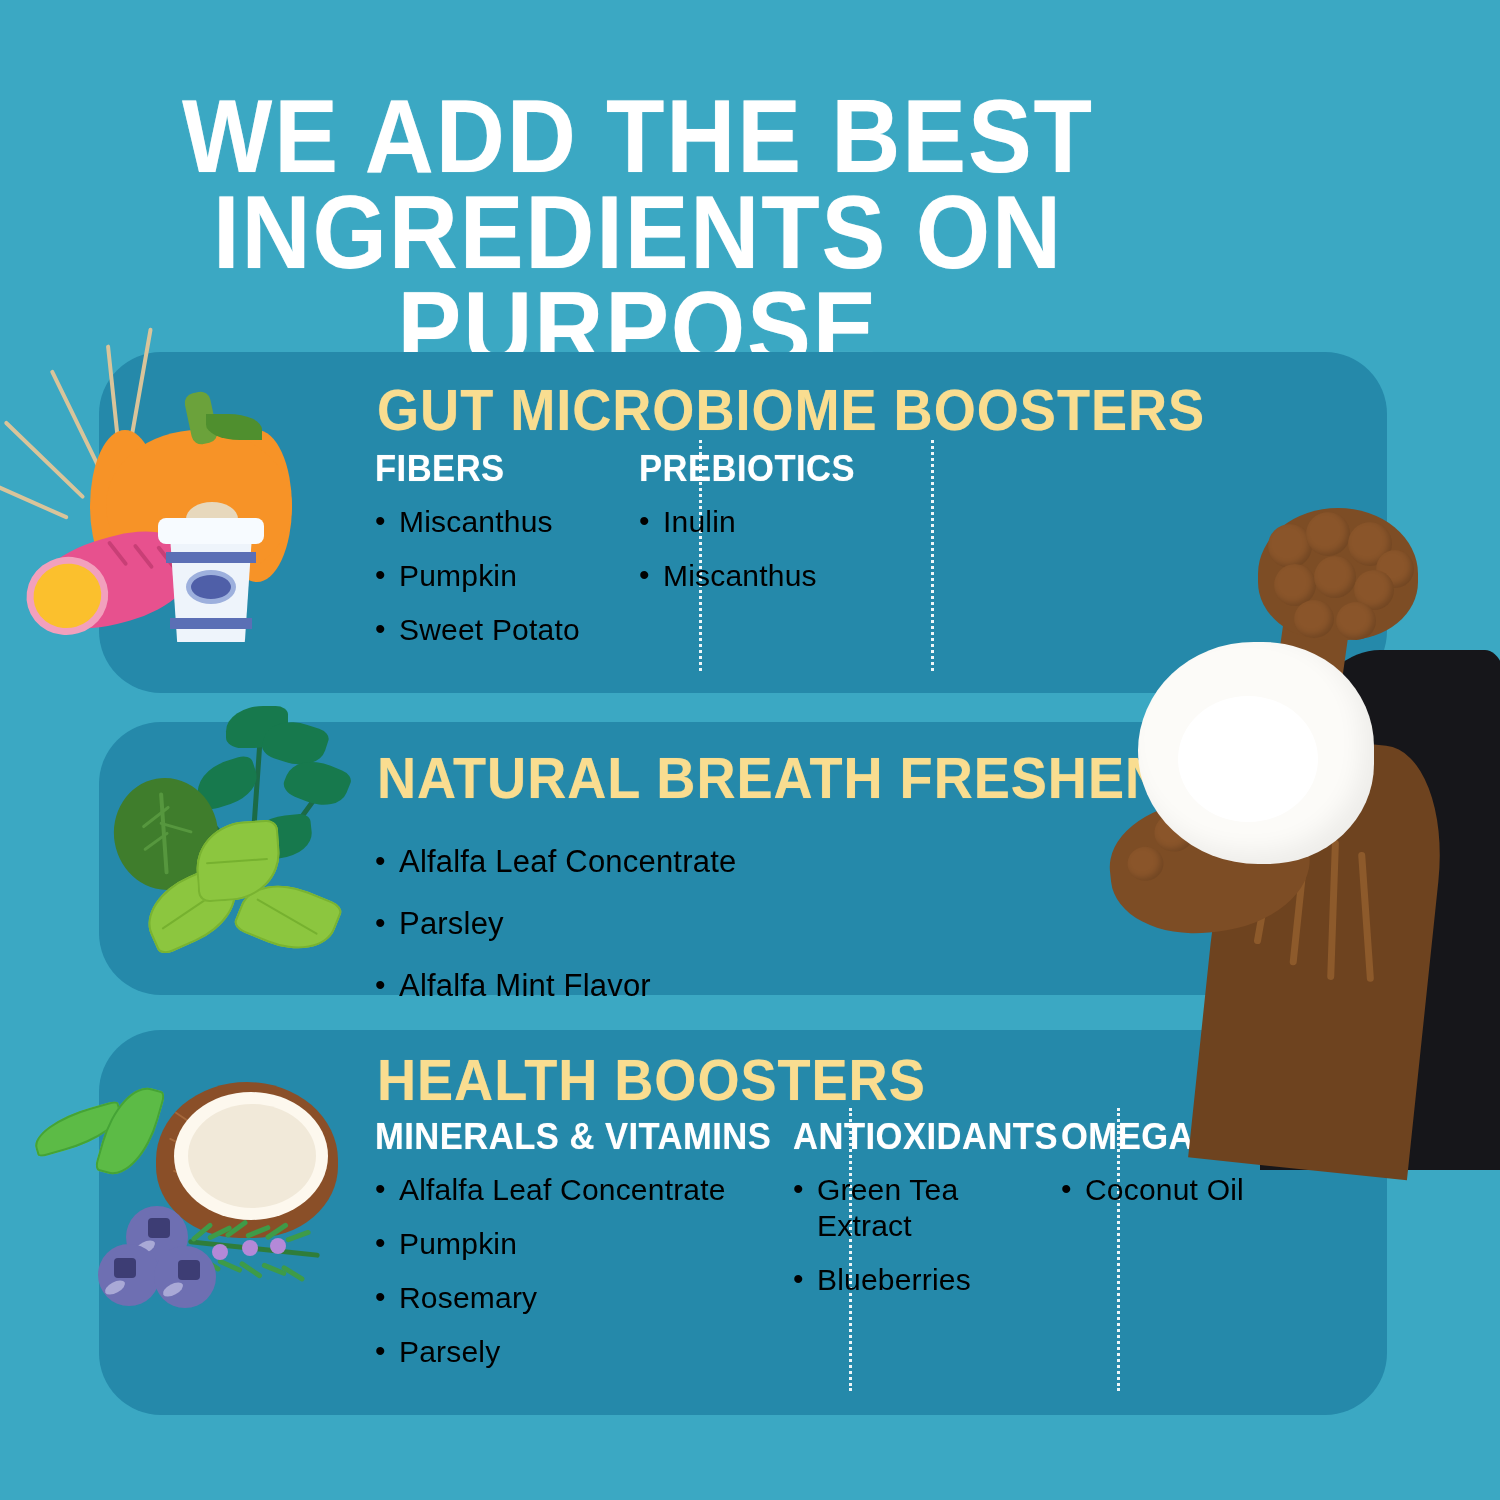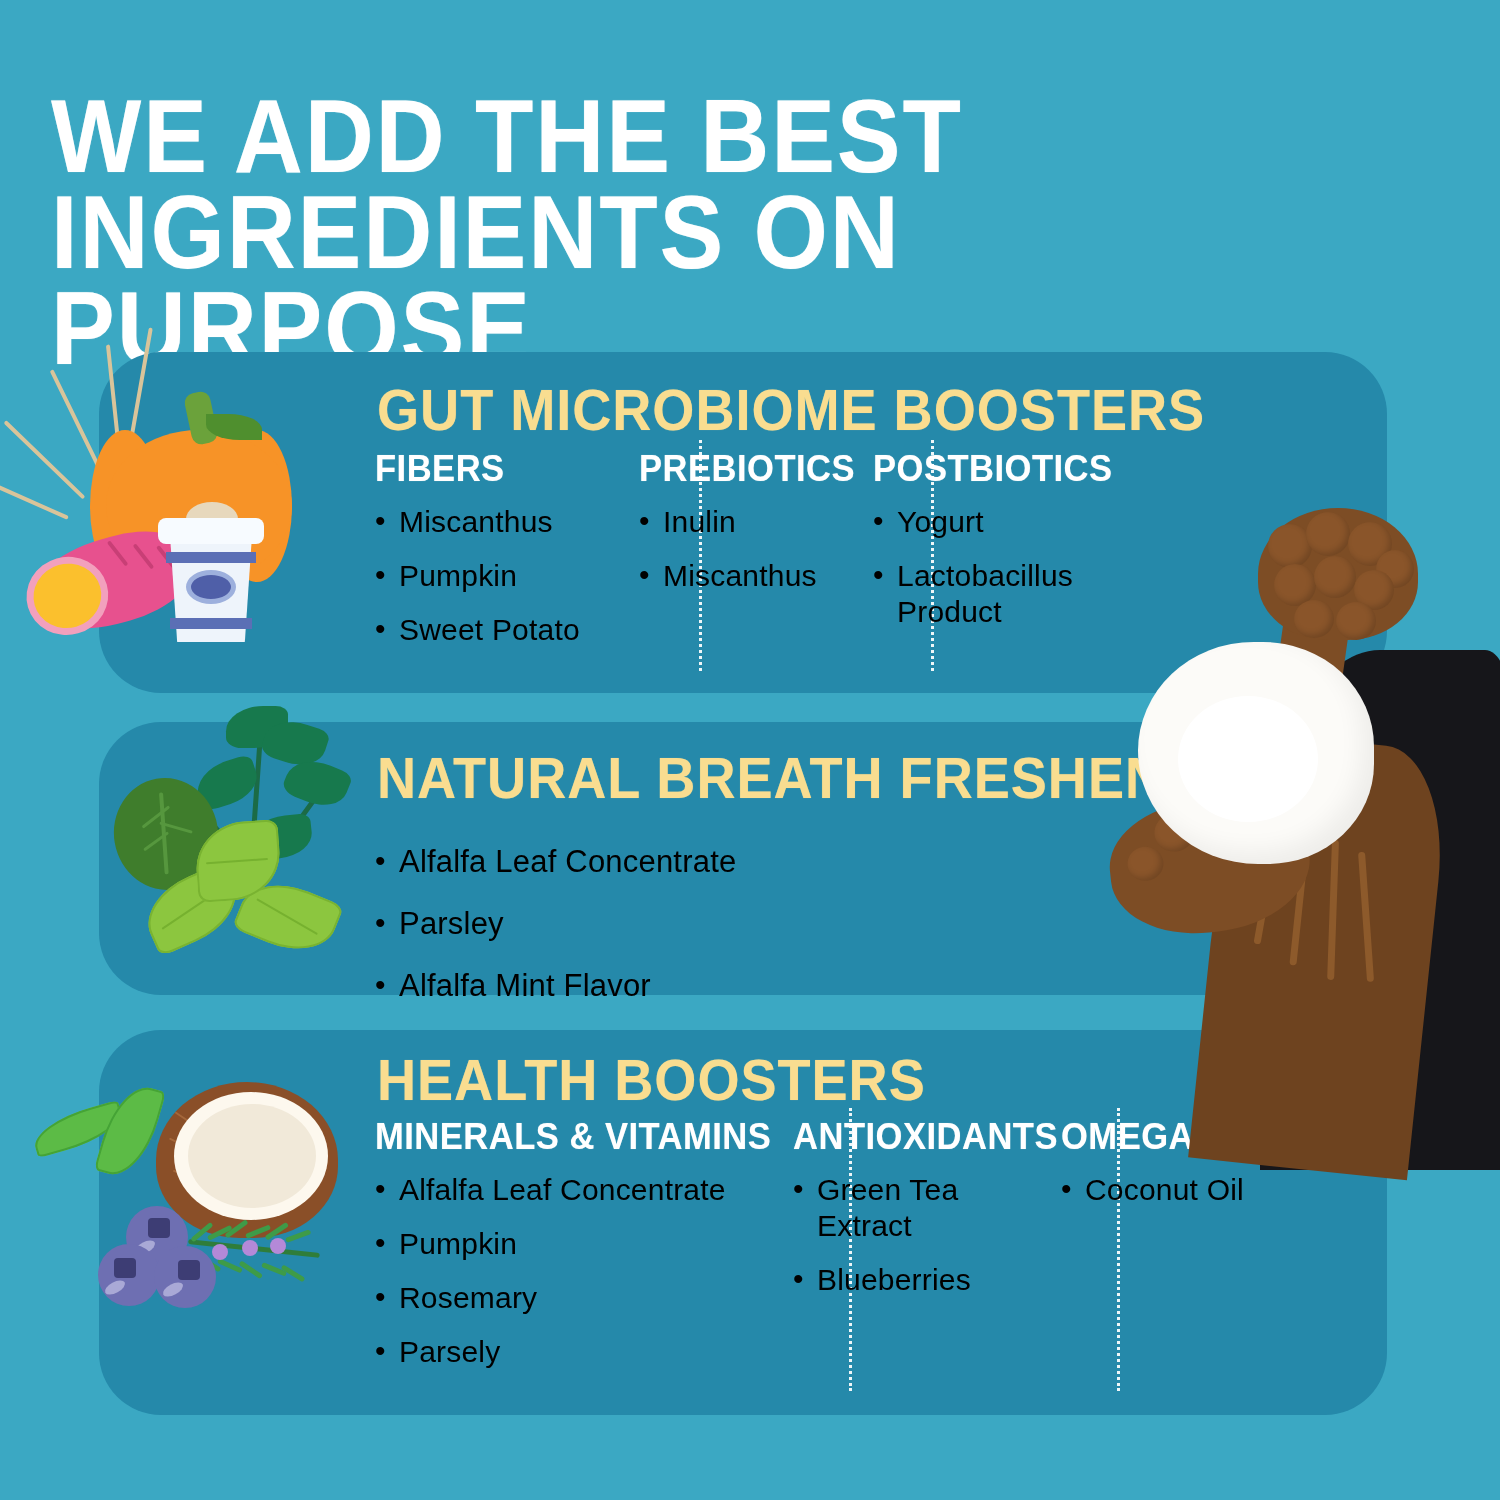--- a/index.html
+++ b/index.html
@@ -12,20 +12,21 @@
   body {
     background:#3ba8c3;
     font-family:"Liberation Sans", sans-serif;
     position:relative;
   }
 
   
   .page-header{
     position:absolute;
     left:0; top:88px; width:1276px;
+    text-align:center;
   }
   .page-header .line{
     display:block;
     color:#ffffff;
     font-family:"Liberation Sans Narrow","Liberation Sans",sans-serif;
     font-weight:bold;
     font-size:104px;
     line-height:96px;
     letter-spacing:2px;
     transform:scaleX(0.92);
@@ -327,27 +328,20 @@
     </div>
 
     <div class="col" id="c1-prebiotics" style="border-left:none;">
       <div class="col-head">PREBIOTICS</div>
       <ul class="items">
         <li>Inulin</li>
         <li>Miscanthus</li>
       </ul>
     </div>
 
-    <div class="col" id="c1-postbiotics" style="border-left:none;">
-      <div class="col-head">POSTBIOTICS</div>
-      <ul class="items">
-        <li>Yogurt</li>
-        <li>Lactobacillus Product</li>
-      </ul>
-    </div>
 
   </div>
 </div>
 
 <div class="card" id="card-2">
   <div class="card-title">NATURAL BREATH FRESHENERS</div>
   <ul class="items simple-list">
     <li>Alfalfa Leaf Concentrate</li>
     <li>Parsley</li>
     <li>Alfalfa Mint Flavor</li>

